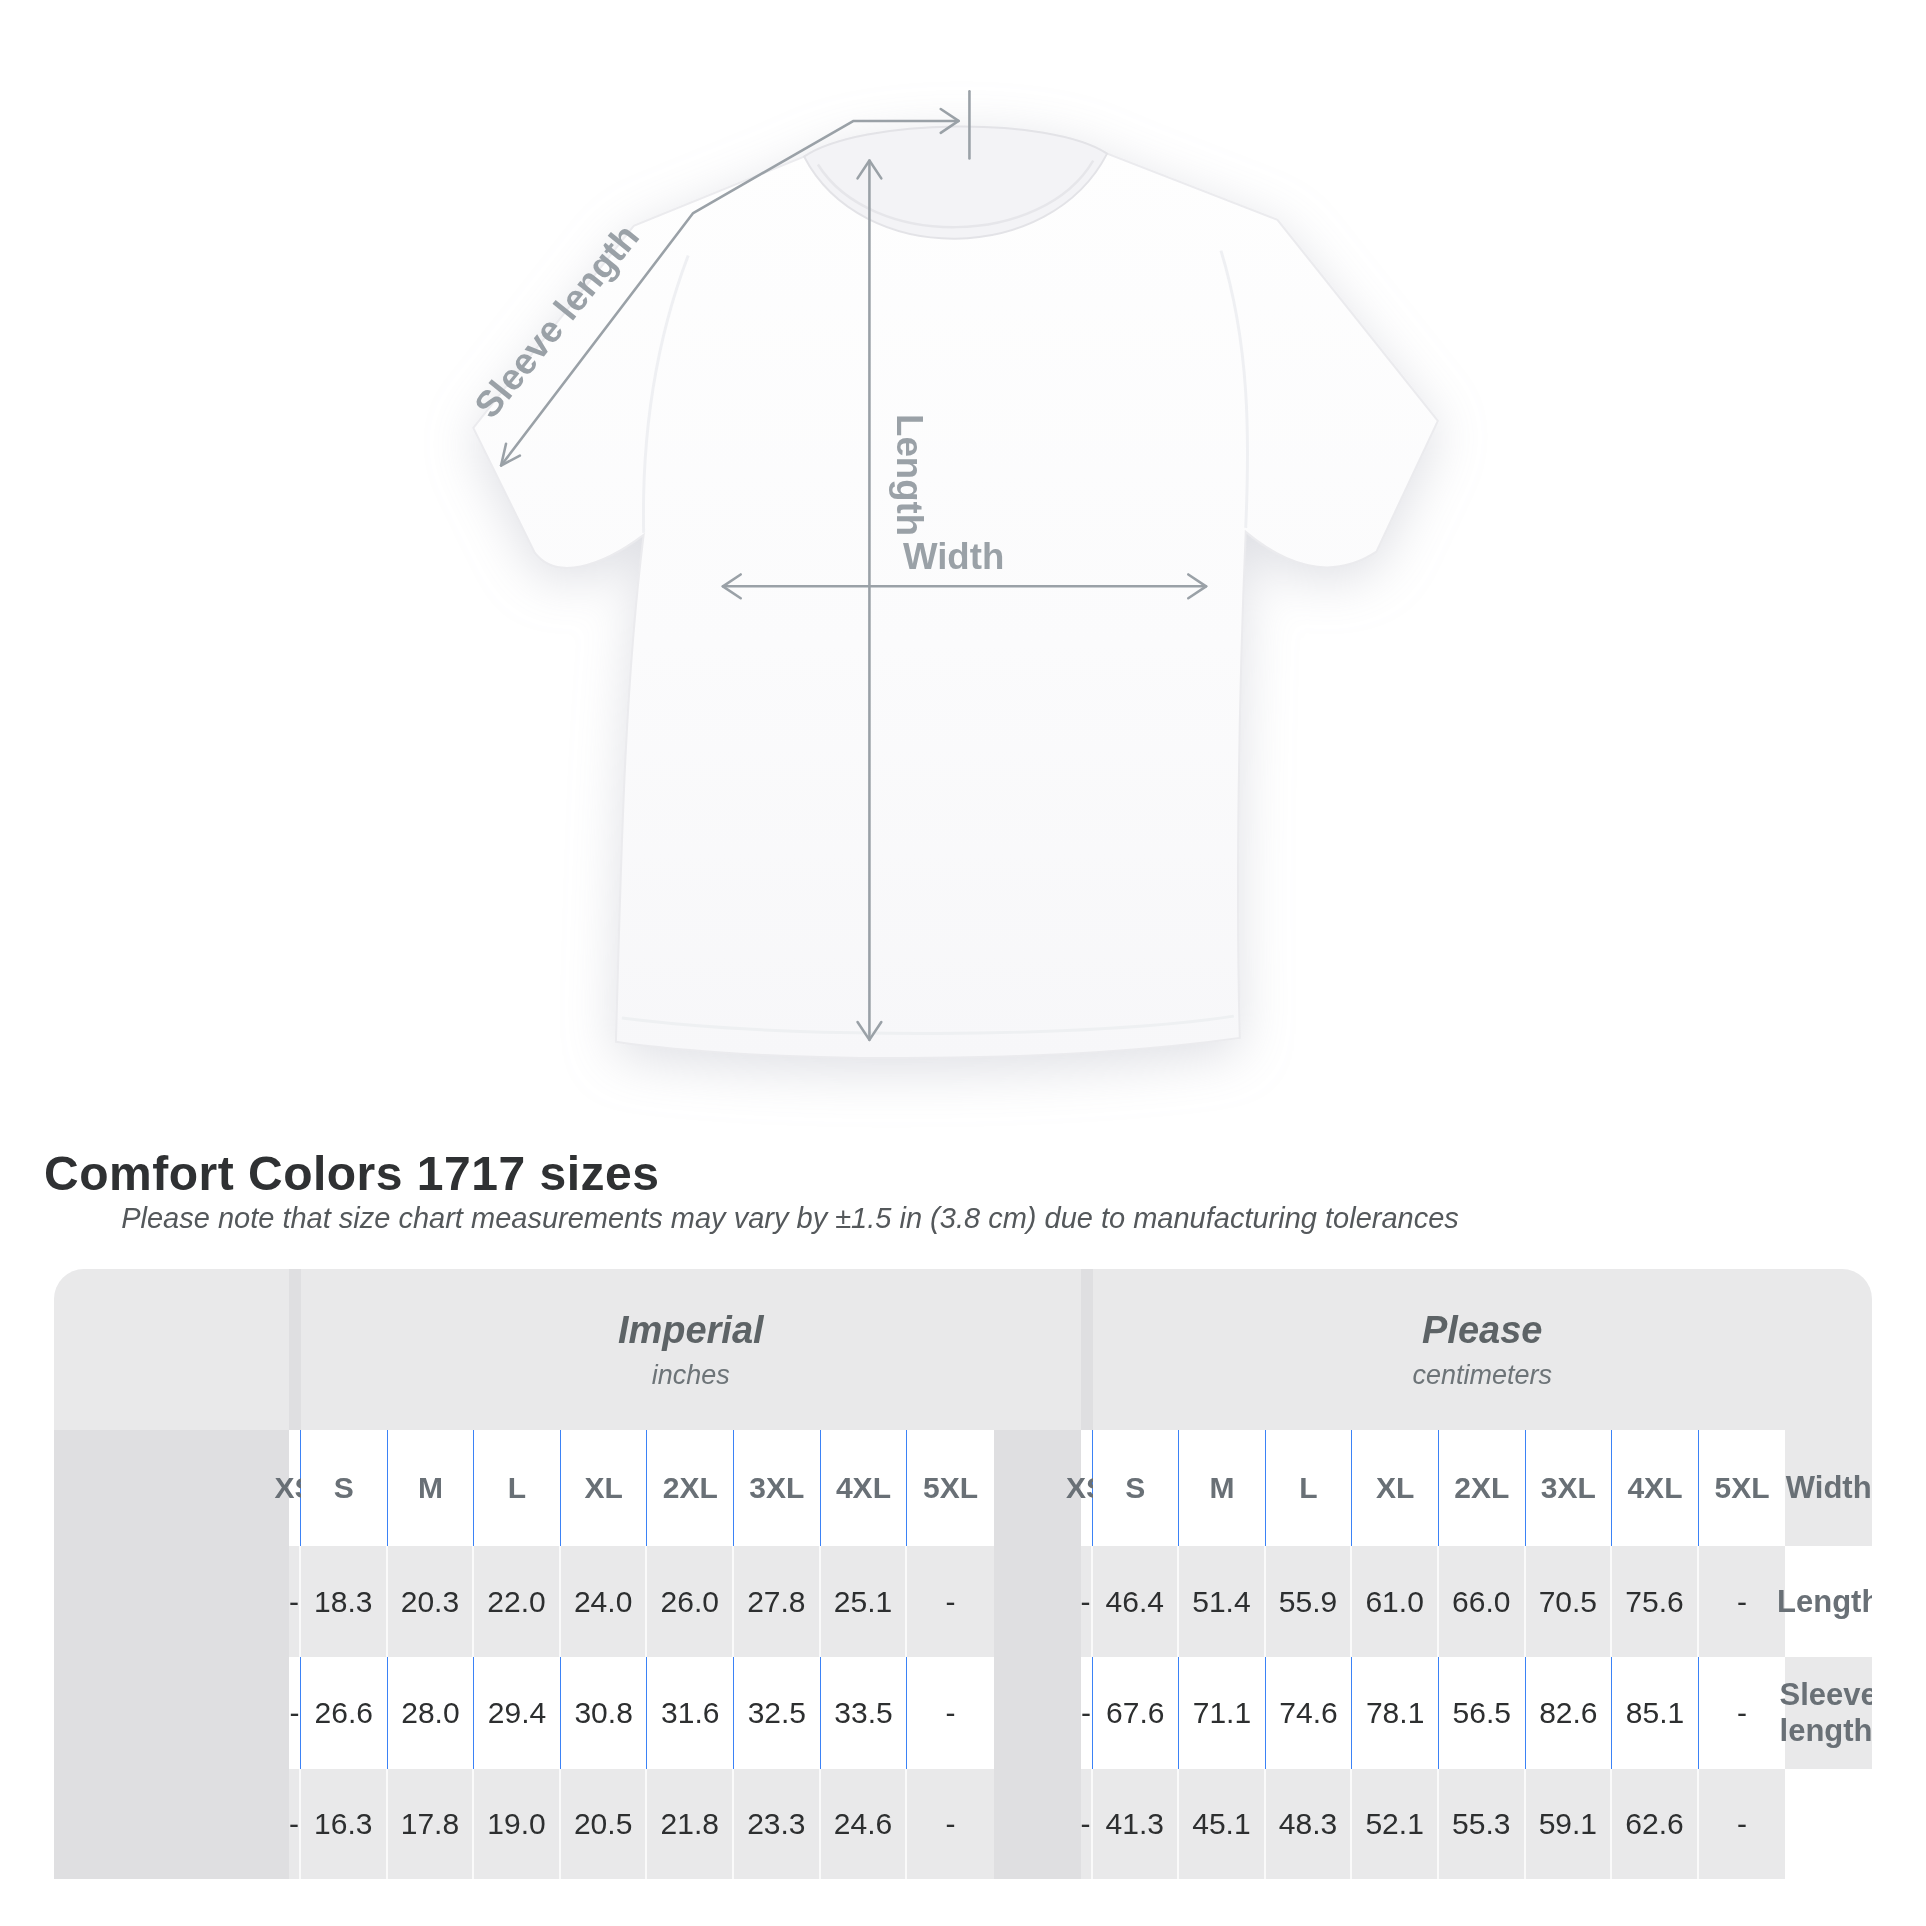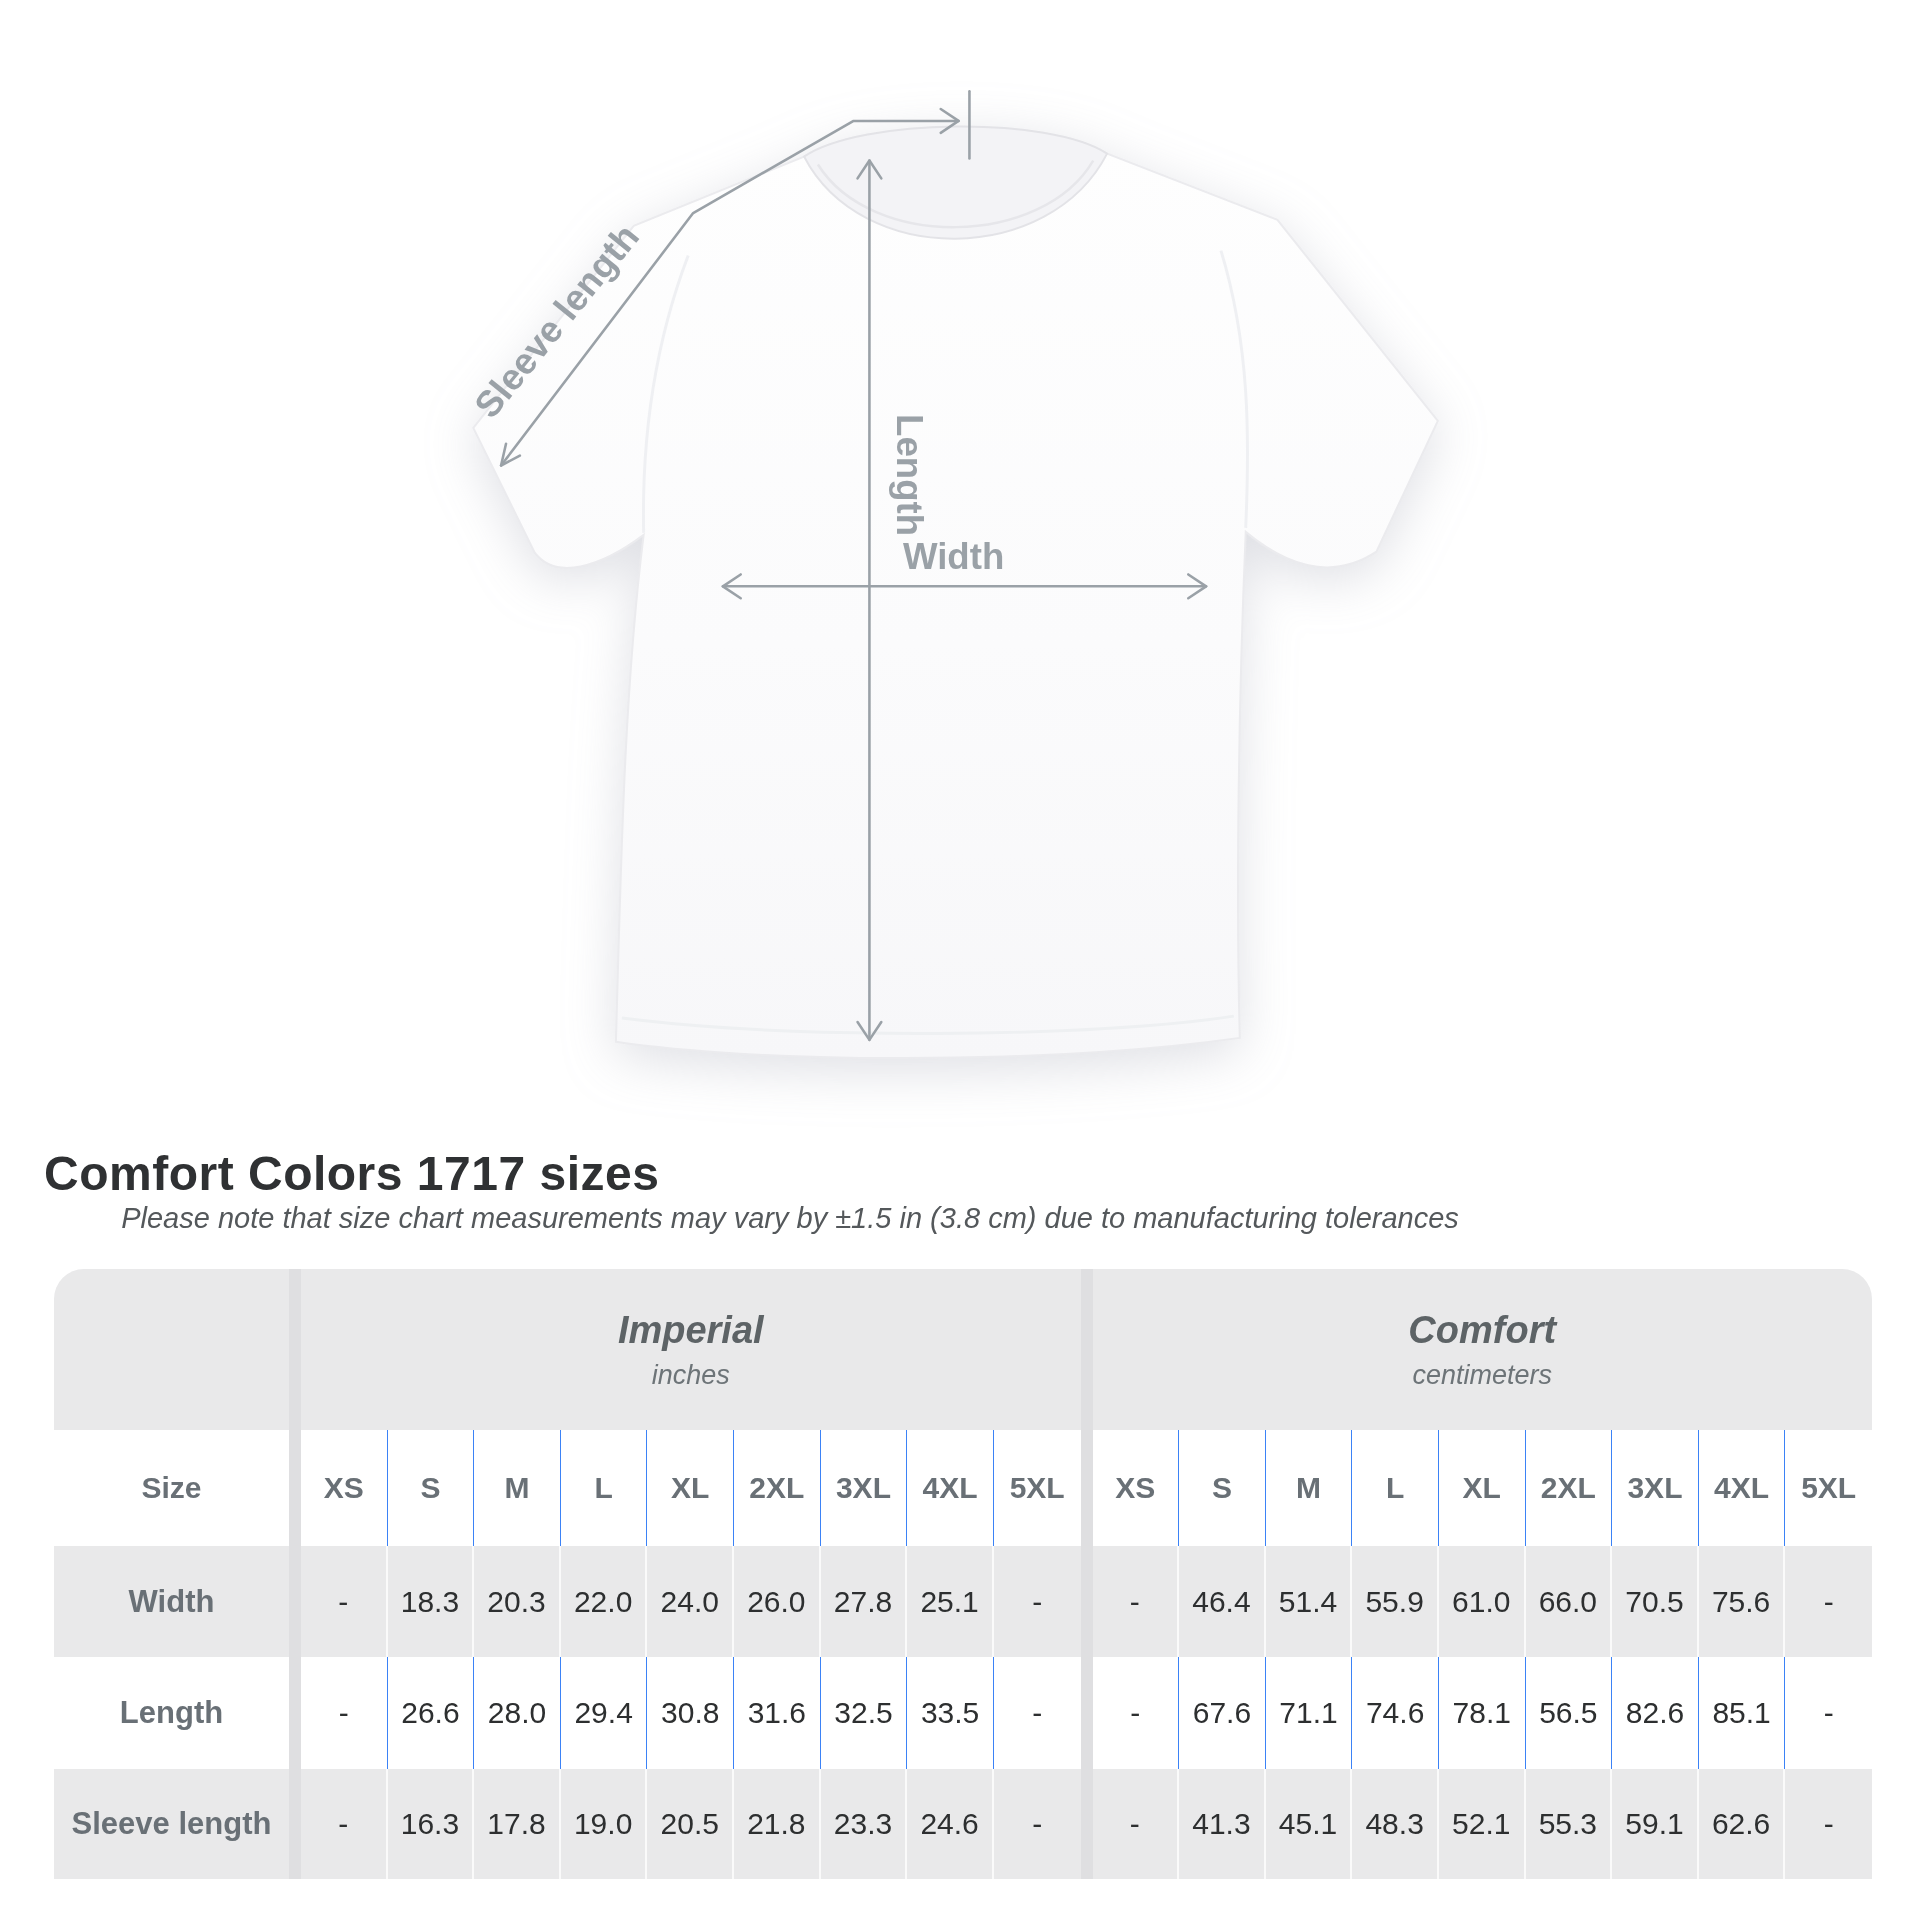--- a/index.html
+++ b/index.html
@@ -101,24 +101,23 @@
 <div class="table-wrap">
   <div class="grid" id="size-grid">
       <div class="c gray"></div>
       <div class="c divcol"></div>
       <div class="c gray grp" style="grid-column: span 9;">
         <div class="g-label">Imperial</div>
         <div class="g-unit">inches</div>
       </div>
       <div class="c divcol"></div>
       <div class="c gray grp" style="grid-column: span 9;">
-        <div class="g-label">Comfort</div>
+        <div class="g-label">Please</div>
         <div class="g-unit">centimeters</div>
       </div>
-      <div class="c white size-h">Size</div>
       <div class="c divcol"></div>
       <div class="c white size-h sep-w">XS</div>
       <div class="c white size-h sep-w">S</div>
       <div class="c white size-h sep-w">M</div>
       <div class="c white size-h sep-w">L</div>
       <div class="c white size-h sep-w">XL</div>
       <div class="c white size-h sep-w">2XL</div>
       <div class="c white size-h sep-w">3XL</div>
       <div class="c white size-h sep-w">4XL</div>
       <div class="c white size-h">5XL</div>

